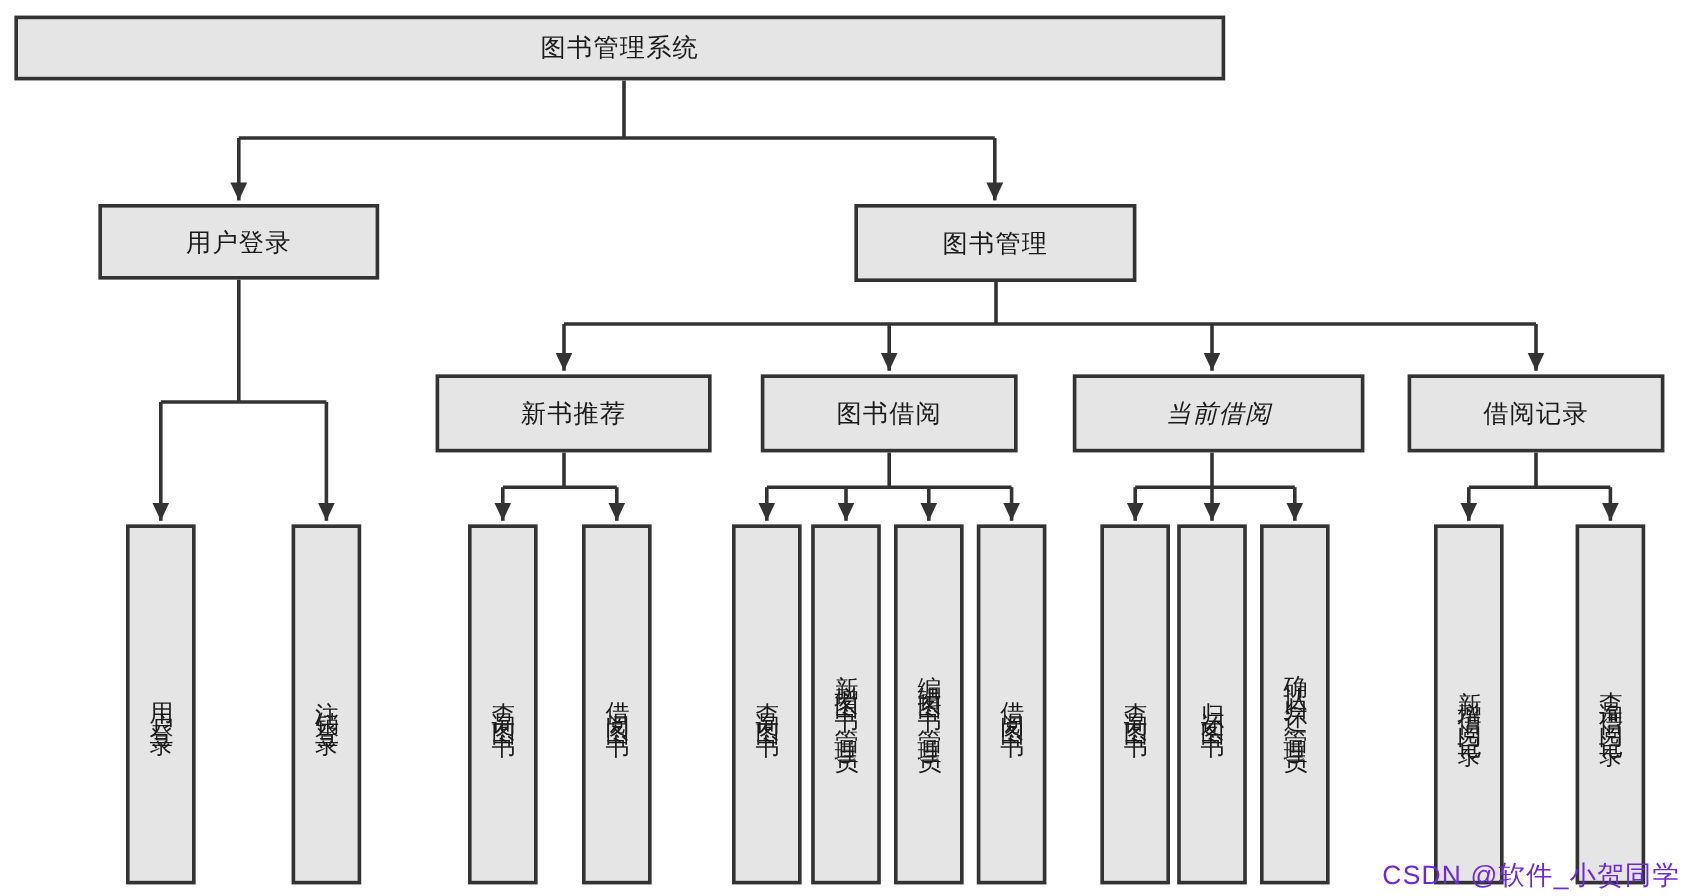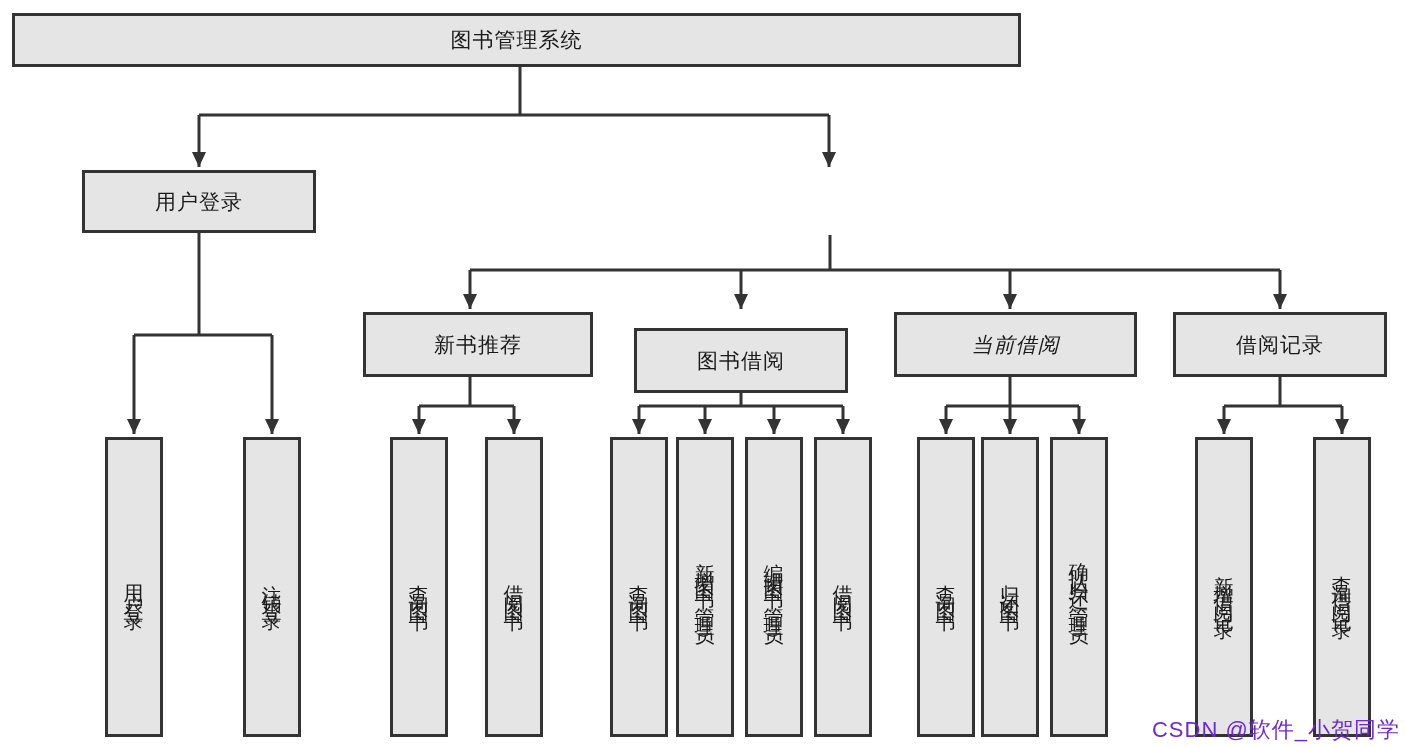--- a/index.html
+++ b/index.html
@@ -37,21 +37,21 @@
     font-size: 20px;
     line-height: 1;
     letter-spacing: 9px;
     white-space: nowrap;
   }
   
   #nd-root    { left: 12px;   top: 13px;  width: 1009px; height: 54px; }
   #nd-user    { left: 82px;   top: 170px; width: 234px;  height: 63px; }
   #nd-mgmt    { left: 712px;  top: 170px; width: 235px;  height: 65px; }
   #nd-newbook { left: 363px;  top: 312px; width: 230px;  height: 65px; }
-  #nd-borrow  { left: 634px;  top: 312px; width: 214px;  height: 65px; margin-top: 16px; }
+  #nd-borrow  { left: 634px;  top: 312px; width: 214px;  height: 65px; }
   #nd-current { left: 894px;  top: 312px; width: 243px;  height: 65px; font-style: italic; }
   #nd-record  { left: 1173px; top: 312px; width: 214px;  height: 65px; }
   .leaf { top: 437px; width: 58px; height: 300px; }
   #lf-0  { left: 105px; }
   #lf-1  { left: 243px; }
   #lf-2  { left: 390px; }
   #lf-3  { left: 485px; }
   #lf-4  { left: 610px; }
   #lf-5  { left: 676px; }
   #lf-6  { left: 745px; }
@@ -125,20 +125,23 @@
     <path class="edge" d="M1342 406 V434" marker-end="url(#arw)"></path>
   </svg>
 
   <div class="box" id="nd-root">
     <span class="h-label">图书管理系统</span>
   </div>
 
   <div class="box" id="nd-user">
     <span class="h-label">用户登录</span>
   </div>
+  <div class="box" id="nd-mgmt">
+    <span class="h-label">图书管理</span>
+  </div>
 
   <div class="box" id="nd-newbook">
     <span class="h-label">新书推荐</span>
   </div>
   <div class="box" id="nd-borrow">
     <span class="h-label">图书借阅</span>
   </div>
   <div class="box" id="nd-current">
     <span class="h-label">当前借阅</span>
   </div>

